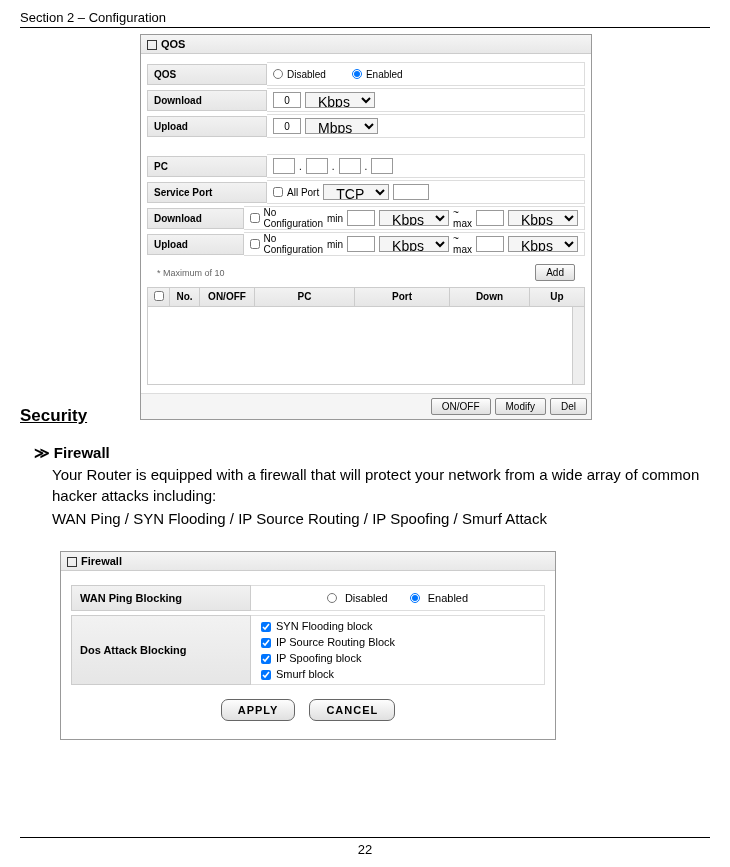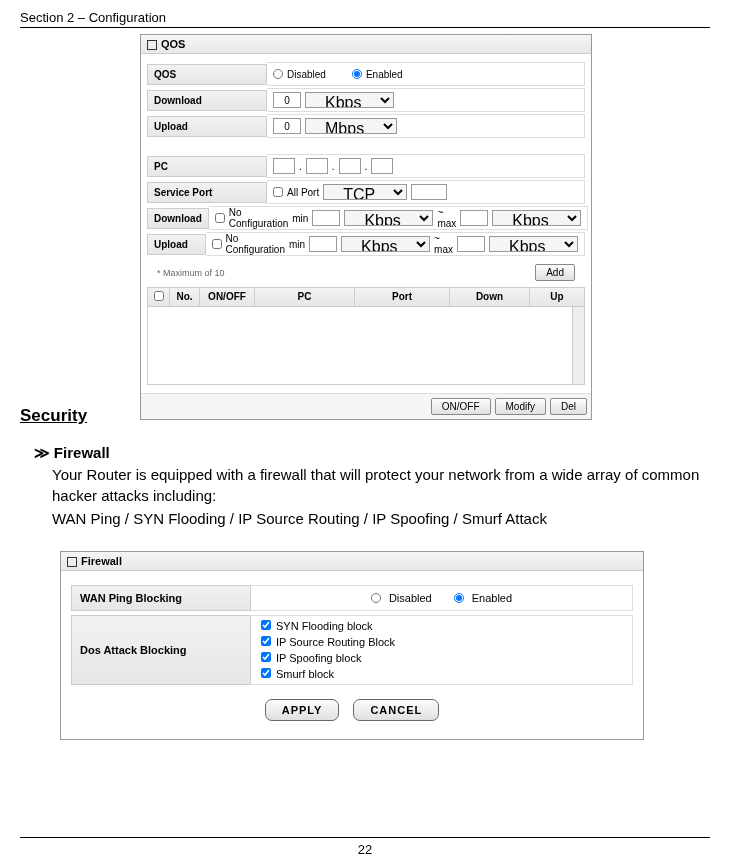--- a/index.html
+++ b/index.html
@@ -58,23 +58,23 @@
       width: 28px;
       height: 16px;
       border: 1px solid #999;
       background: #fff;
       font-size: 10px;
       text-align: center;
     }
     .mini-select {
       height: 16px;
       border: 1px solid #999;
-      font-size: 16px;
+      font-size: 14px;
       background: #f5f5f5;
-      padding: 0 15px;
+      padding: 0 8px;
     }
     .radio { width: 10px; height: 10px; }
     .checkbox { width: 10px; height: 10px; }
     .gap { height: 14px; }
     .ip-input { width: 22px; height: 16px; border: 1px solid #999; }
     .maxof {
       font-size: 9px;
       color: #666;
       padding: 6px 10px;
       display: flex;
@@ -144,21 +144,21 @@
       margin: 18px 0 2px 14px;
     }
     .body-text {
       font-size: 15px;
       margin-left: 32px;
       line-height: 1.4;
       margin-right: 6px;
     }
     .firewall-panel {
       border: 1px solid #999;
-      width: 584px;
+      width: 496px;
       margin: 22px 0 0 40px;
       background: #fff;
       font-size: 11px;
     }
     .fw-body { padding: 14px 10px 4px 10px; }
     .fw-row {
       display: flex;
       margin-bottom: 4px;
     }
     .fw-label {
@@ -175,21 +175,21 @@
       flex: 1;
       border: 1px solid #ddd;
       border-left: none;
       padding: 4px 10px;
       display: flex;
       flex-direction: column;
       justify-content: center;
       gap: 4px;
     }
     .fw-ctrl.inline { flex-direction: row; align-items: center; gap: 8px; }
-    .chk-line { display: flex; align-items: flex-start; gap: 5px; font-size: 11px; }
+    .chk-line { display: flex; align-items: flex-end; gap: 5px; font-size: 11px; }
     .apply-row {
       display: flex;
       justify-content: center;
       gap: 14px;
       padding: 10px 0 14px;
     }
     .apply-btn {
       background: linear-gradient(#fdfdfd,#e0e0e0);
       border: 1px solid #666;
       border-radius: 7px;

